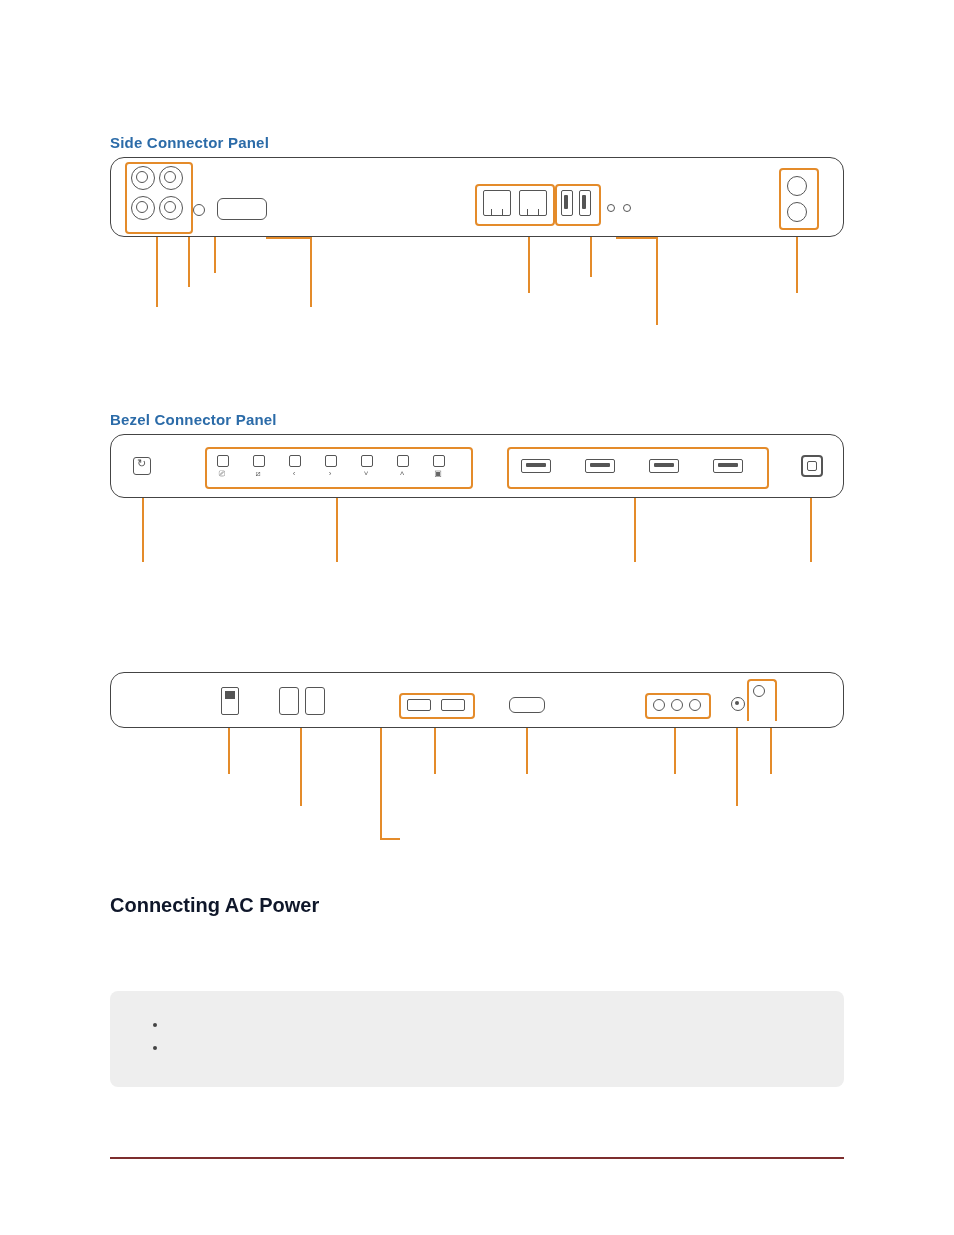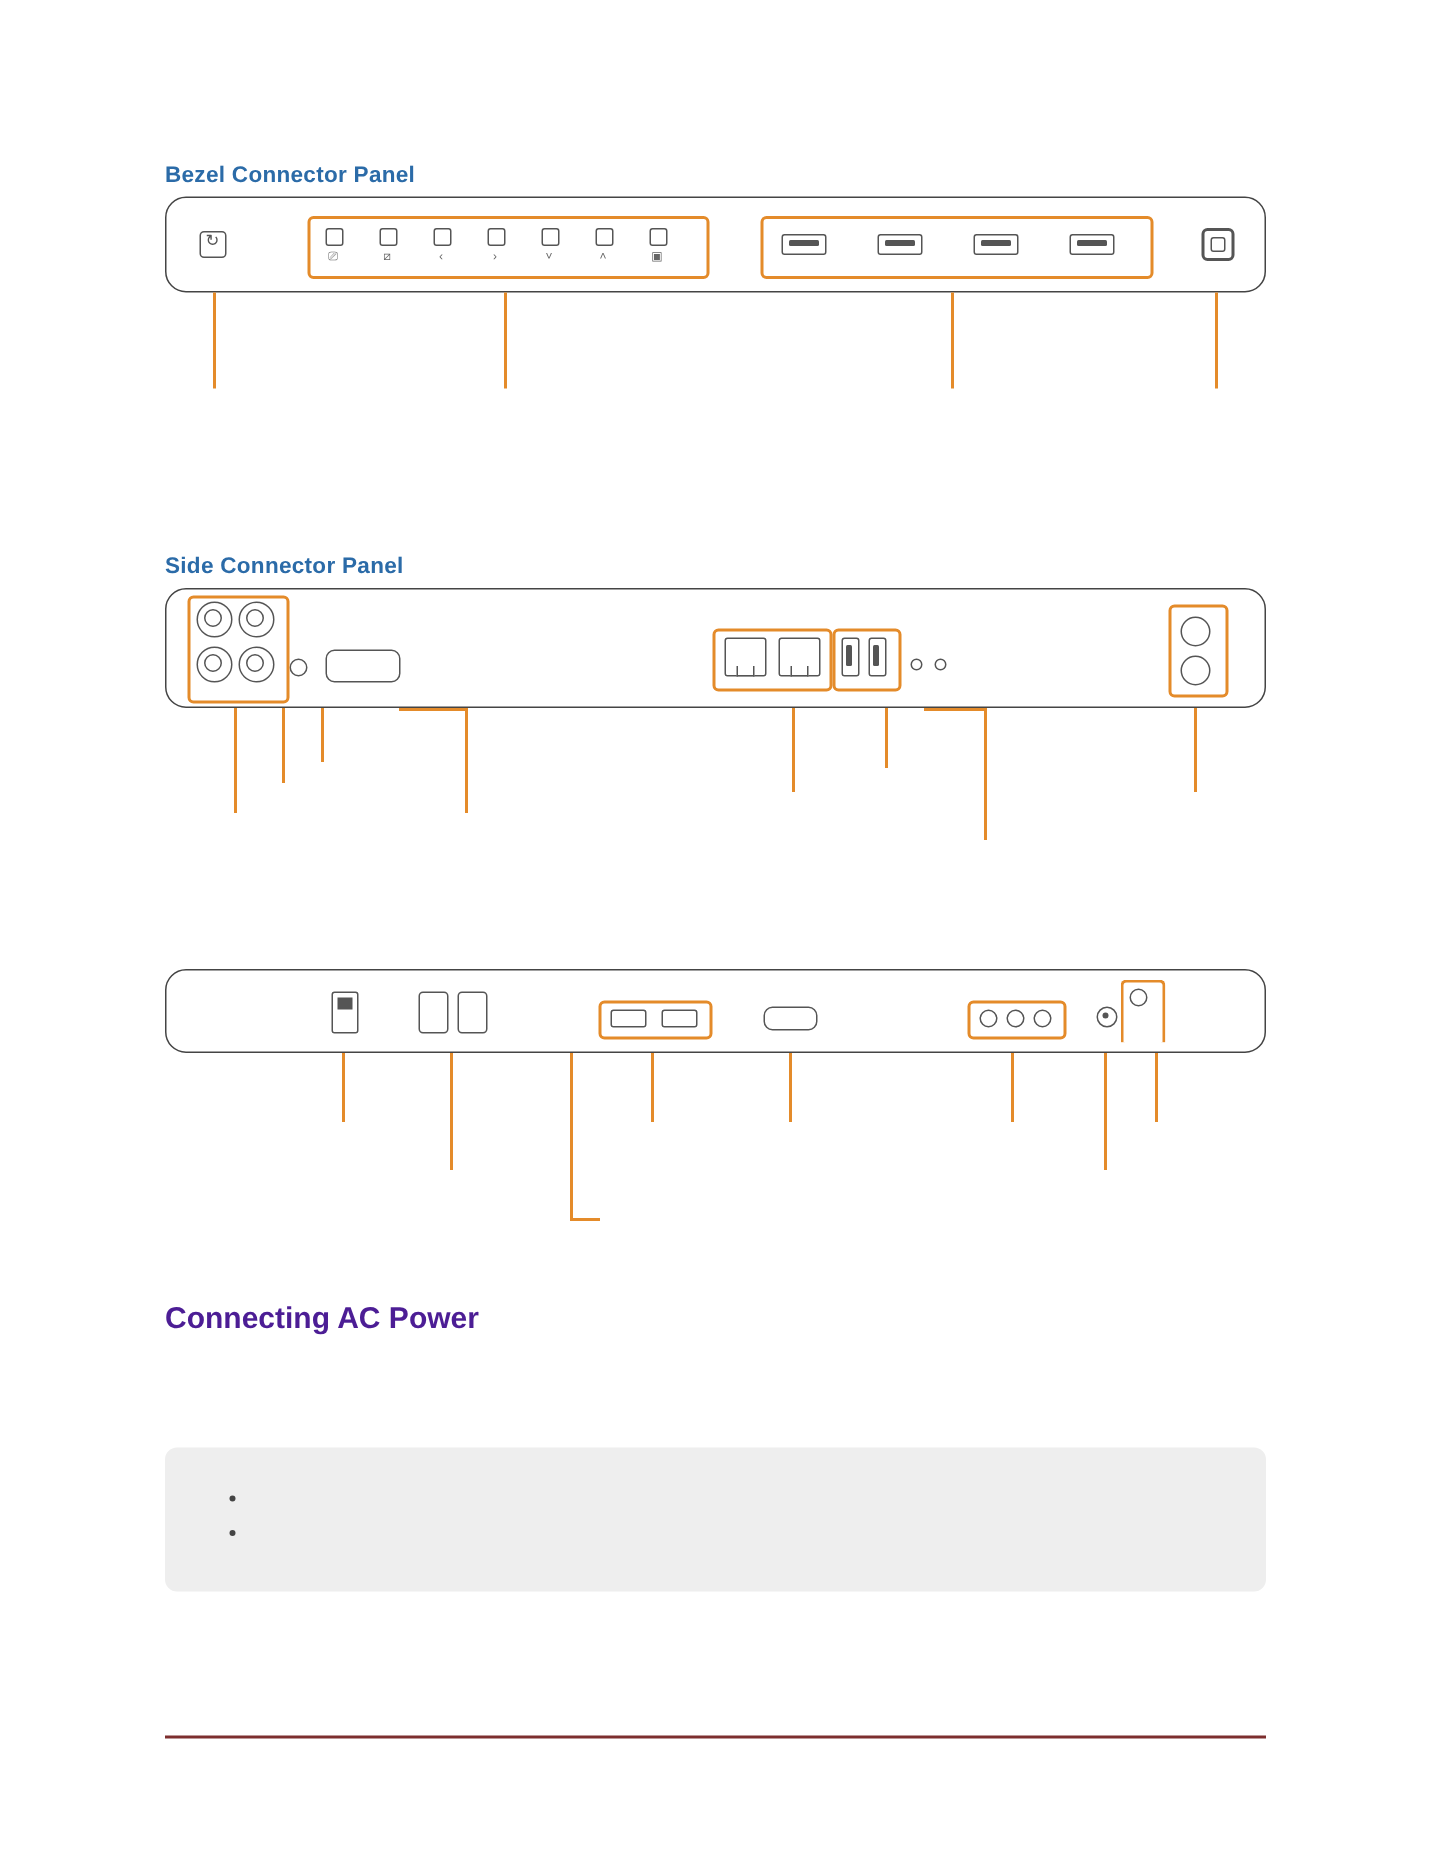--- a/index.html
+++ b/index.html
@@ -1,18 +1,18 @@
 <!DOCTYPE html>
 <html><head>
 <meta charset="utf-8">
 <style>
   html,body{margin:0;padding:0;background:#fff;font-family:Arial,Helvetica,sans-serif;color:#333}
   .page{width:954px;min-height:1235px;box-sizing:border-box;padding:108px 110px 60px 110px;position:relative}
   .h-blue{font-weight:700;color:#2b6ba8;font-size:15px;margin:0 0 6px 0;letter-spacing:.2px}
-  .h2-blue{font-weight:700;color:#4c1d95;font-size:20px;margin:36px 0 16px 0}
+  .h2-blue{font-weight:700;color:#0f172a;font-size:20px;margin:36px 0 16px 0}
   .panel{border:1px solid #444;border-radius:14px;height:62px;position:relative;background:#fff}
   .highlight{position:absolute;border:2px solid #e48b2a;border-radius:4px}
   .leader{position:absolute;background:#e48b2a}
   .leader.v{width:2px}
   .leader.h{height:2px}
   
   .sq{position:absolute;width:16px;height:16px;border:1.5px solid #555;border-radius:3px;background:#fff}
   .sq-sm{position:absolute;width:10px;height:10px;border:1.2px solid #555;border-radius:2px}
   .usb{position:absolute;width:28px;height:12px;border:1.5px solid #555;border-radius:2px;background:#fff}
   .usb::after{content:"";position:absolute;left:4px;right:4px;top:3px;height:4px;background:#555;border-radius:1px}
@@ -45,20 +45,61 @@
   .notes-box ul{margin:0;padding-left:28px}
   .notes-box li{font-size:13px;color:#444;line-height:1.6;margin:2px 0;min-height:16px}
   .footer-rule{position:absolute;left:110px;right:110px;bottom:76px;height:0;border-top:2px solid #7d2e2e}
   .body-text{font-size:13px;color:#444;line-height:1.7;margin:10px 0;min-height:14px}
 </style>
 </head>
 <body>
 
 <div class="page">
 
+  <div class="sect" style="margin-top:26px">
+    <p class="h-blue">Side Connector Panel</p>
+
+    <div class="panel" style="height:78px">
+      <div class="bnc" style="left:20px;top:8px"></div>
+      <div class="bnc" style="left:48px;top:8px"></div>
+      <div class="bnc" style="left:20px;top:38px"></div>
+      <div class="bnc" style="left:48px;top:38px"></div>
+      <div class="jack" style="left:82px;top:46px"></div>
+      <div class="db9" style="left:106px;top:40px"></div>
+
+      <div class="rj" style="left:372px;top:32px"></div>
+      <div class="rj" style="left:408px;top:32px"></div>
+      <div class="usb-v" style="left:450px;top:32px"></div>
+      <div class="usb-v" style="left:468px;top:32px"></div>
+      <div class="led" style="left:496px;top:46px"></div>
+      <div class="led" style="left:512px;top:46px"></div>
+
+      <div class="btn-round" style="left:676px;top:18px"></div>
+      <div class="btn-round" style="left:676px;top:44px"></div>
+
+      <div class="highlight" style="left:14px;top:4px;width:64px;height:68px"></div>
+      <div class="highlight" style="left:364px;top:26px;width:76px;height:38px"></div>
+      <div class="highlight" style="left:444px;top:26px;width:42px;height:38px"></div>
+      <div class="highlight" style="left:668px;top:10px;width:36px;height:58px"></div>
+    </div>
+
+    <div class="callout-space">
+      <div class="leader v" style="left:46px;top:0;height:70px"></div>
+      <div class="leader v" style="left:78px;top:0;height:50px"></div>
+      <div class="leader v" style="left:104px;top:0;height:36px"></div>
+      <div class="leader v" style="left:200px;top:0;height:70px"></div>
+      <div class="leader h" style="left:156px;top:0;width:46px"></div>
+      <div class="leader v" style="left:418px;top:0;height:56px"></div>
+      <div class="leader v" style="left:480px;top:0;height:40px"></div>
+      <div class="leader v" style="left:546px;top:0;height:88px"></div>
+      <div class="leader h" style="left:506px;top:0;width:42px"></div>
+      <div class="leader v" style="left:686px;top:0;height:56px"></div>
+    </div>
+  </div>
+
   <div class="sect">
     <p class="h-blue">Bezel Connector Panel</p>
 
     <div class="panel">
 
       <div class="sq" style="left:22px;top:22px">
         <span style="position:absolute;left:3px;top:-1px;font-size:11px;color:#555">↻</span>
       </div>
 
       <div class="sq-sm" style="left:106px;top:20px"></div>
@@ -85,61 +126,20 @@
 
       <div class="highlight" style="left:94px;top:12px;width:264px;height:38px"></div>
       <div class="highlight" style="left:396px;top:12px;width:258px;height:38px"></div>
     </div>
 
     <div class="callout-space">
       <div class="leader v" style="left:32px;top:0;height:64px"></div>
       <div class="leader v" style="left:226px;top:0;height:64px"></div>
       <div class="leader v" style="left:524px;top:0;height:64px"></div>
       <div class="leader v" style="left:700px;top:0;height:64px"></div>
-    </div>
-  </div>
-
-  <div class="sect" style="margin-top:26px">
-    <p class="h-blue">Side Connector Panel</p>
-
-    <div class="panel" style="height:78px">
-      <div class="bnc" style="left:20px;top:8px"></div>
-      <div class="bnc" style="left:48px;top:8px"></div>
-      <div class="bnc" style="left:20px;top:38px"></div>
-      <div class="bnc" style="left:48px;top:38px"></div>
-      <div class="jack" style="left:82px;top:46px"></div>
-      <div class="db9" style="left:106px;top:40px"></div>
-
-      <div class="rj" style="left:372px;top:32px"></div>
-      <div class="rj" style="left:408px;top:32px"></div>
-      <div class="usb-v" style="left:450px;top:32px"></div>
-      <div class="usb-v" style="left:468px;top:32px"></div>
-      <div class="led" style="left:496px;top:46px"></div>
-      <div class="led" style="left:512px;top:46px"></div>
-
-      <div class="btn-round" style="left:676px;top:18px"></div>
-      <div class="btn-round" style="left:676px;top:44px"></div>
-
-      <div class="highlight" style="left:14px;top:4px;width:64px;height:68px"></div>
-      <div class="highlight" style="left:364px;top:26px;width:76px;height:38px"></div>
-      <div class="highlight" style="left:444px;top:26px;width:42px;height:38px"></div>
-      <div class="highlight" style="left:668px;top:10px;width:36px;height:58px"></div>
-    </div>
-
-    <div class="callout-space">
-      <div class="leader v" style="left:46px;top:0;height:70px"></div>
-      <div class="leader v" style="left:78px;top:0;height:50px"></div>
-      <div class="leader v" style="left:104px;top:0;height:36px"></div>
-      <div class="leader v" style="left:200px;top:0;height:70px"></div>
-      <div class="leader h" style="left:156px;top:0;width:46px"></div>
-      <div class="leader v" style="left:418px;top:0;height:56px"></div>
-      <div class="leader v" style="left:480px;top:0;height:40px"></div>
-      <div class="leader v" style="left:546px;top:0;height:88px"></div>
-      <div class="leader h" style="left:506px;top:0;width:42px"></div>
-      <div class="leader v" style="left:686px;top:0;height:56px"></div>
     </div>
   </div>
 
   <div class="sect" style="margin-top:18px;margin-bottom:20px">
 
     <div class="panel" style="height:54px">
       <div class="rocker" style="left:110px;top:14px"></div>
       <div class="iec" style="left:168px;top:14px"></div>
       <div class="iec" style="left:194px;top:14px"></div>
       <div class="hdmi" style="left:296px;top:26px"></div>

